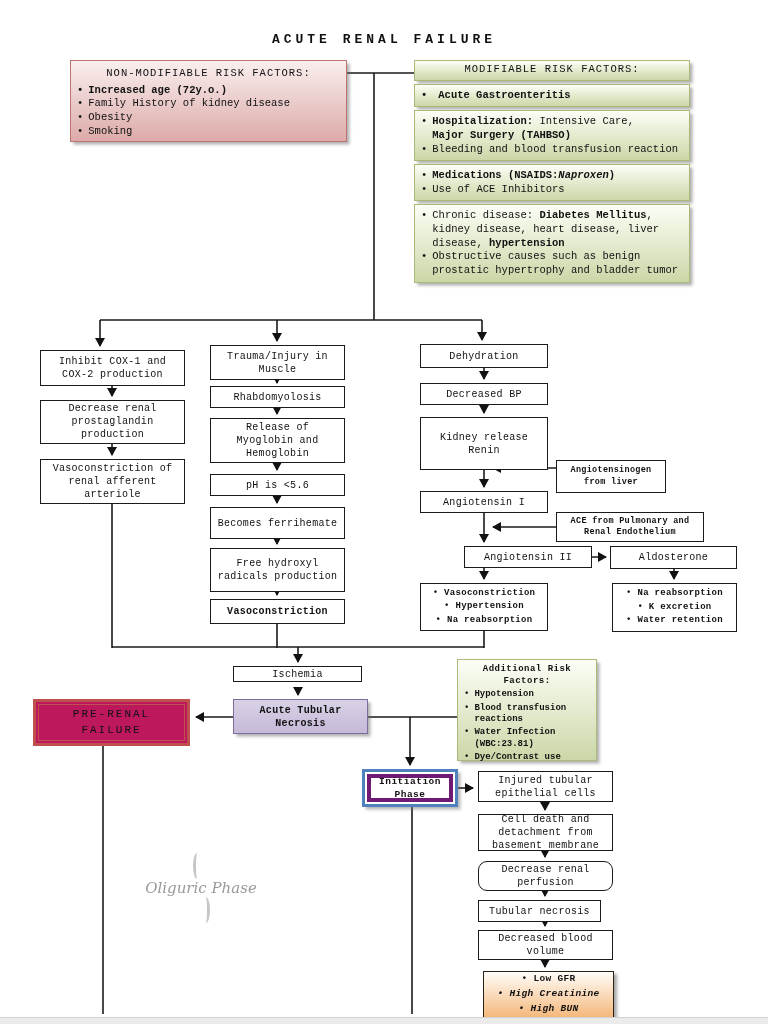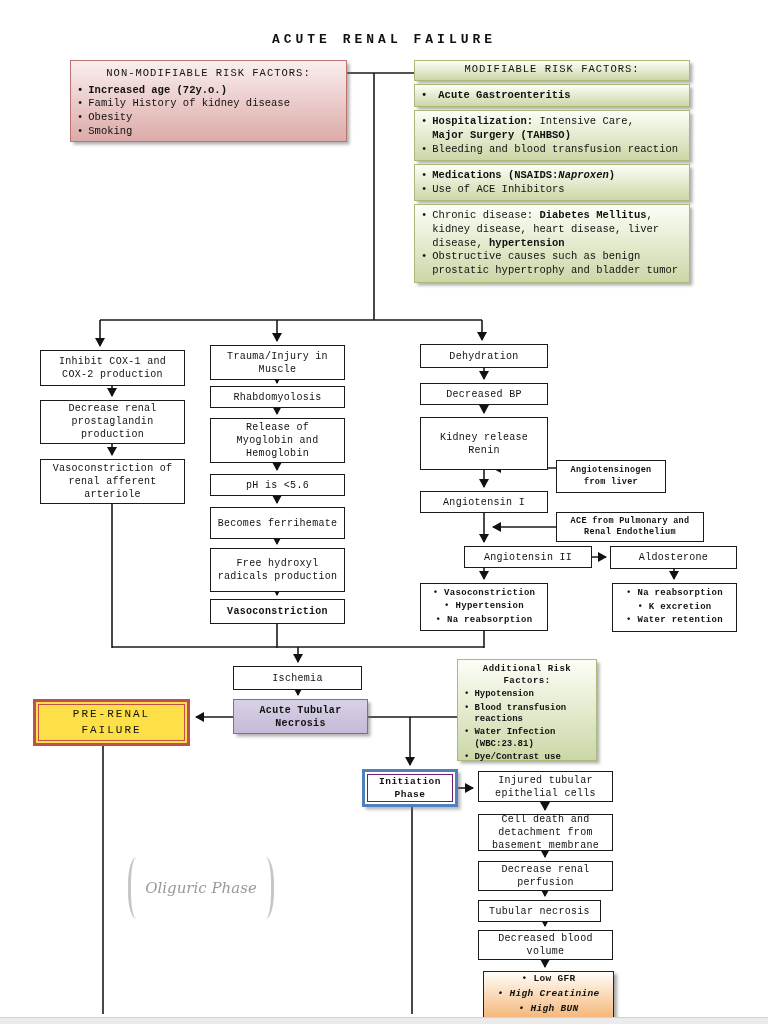--- a/index.html
+++ b/index.html
@@ -18,30 +18,30 @@
   .ital{font-style:italic;}
   .stack{display:flex;flex-direction:column;gap:3px;}
   .fbox{background:#fff;border:1.5px solid #1a1a1a;display:flex;align-items:center;justify-content:center;
         text-align:center;font-size:10px;line-height:1.3;padding:2px 4px;letter-spacing:.3px;}
   .sbox{font-size:8.5px;font-weight:bold;line-height:1.35;}
   .fx{flex-direction:column;justify-content:center;font-size:9px;font-weight:bold;line-height:1.5;}
   .lav{background:linear-gradient(#d9d2e6,#c5b9d8);border:1px solid #7c6e9c;font-weight:bold;
        box-shadow:2.5px 2.5px 3px rgba(110,110,110,.55);}
   .dbl{padding:2px;display:flex;}
   .dbl .inner{flex:1;display:flex;align-items:center;justify-content:center;text-align:center;line-height:1.4;}
-  .dblred{border:3.5px solid #c0504d;background:#fde047;}
+  .dblred{border:3.5px solid #c0504d;background:#be185d;}
   .dblred .inner{border:1px solid #c0504d;font-size:11px;letter-spacing:2px;}
   .dblblue{border:3.5px solid #4f81bd;background:#fff;box-shadow:2.5px 2.5px 3px rgba(110,110,110,.5);}
-  .dblblue .inner{border:1px solid #701a75;font-size:9.5px;font-weight:bold;letter-spacing:.5px;}
+  .dblblue .inner{border:4px solid #701a75;font-size:9.5px;font-weight:bold;letter-spacing:.5px;}
   .labs{background:linear-gradient(#fffdf9,#f5b87c);border:1.6px solid #2a2119;font-size:9.5px;font-weight:bold;
         box-shadow:3px 3px 3px rgba(110,110,110,.6);}
   .labs .ln{line-height:1.55;}
   .arf-head{text-align:center;font-weight:bold;font-size:9px;letter-spacing:.5px;margin-bottom:2px;}
   .arf .b{font-size:9px;font-weight:bold;line-height:1.3;margin:1.5px 0;}
-  .olig{display:flex;align-items:center;justify-content:center;}
+  .olig{display:flex;align-items:center;justify-content:flex-start;flex-direction:column;}
   .brk{width:14px;height:62px;}
   .brk.l{border-left:3.5px solid #c6c6c6;border-radius:14px/44px;}
   .brk.r{border-right:3.5px solid #c6c6c6;border-radius:14px/44px;}
   .oligtxt{font-family:"DejaVu Serif","Liberation Serif",serif;font-style:italic;font-size:15px;color:#999;}
   .edge{left:0;right:0;bottom:0;height:7px;background:#ebebeb;border-top:1px solid #d2d2d2;}
 </style>
 </head>
 <body>
 
 <div class="page">
@@ -220,21 +220,21 @@
     <div class="ln">• <span>Vasoconstriction</span></div>
     <div class="ln">• <span>Hypertension</span></div>
     <div class="ln">• <span>Na reabsorption</span></div>
   </div>
   <div class="abs fbox fx" style="left:612px;top:583px;width:125px;height:49px;">
     <div class="ln">• <span>Na reabsorption</span></div>
     <div class="ln">• <span>K excretion</span></div>
     <div class="ln">• <span>Water retention</span></div>
   </div>
 
-  <div class="abs fbox" style="left:233px;top:666px;width:129px;height:24px;">
+  <div class="abs fbox" style="left:233px;top:666px;width:129px;height:16px;">
       <span>Ischemia</span>
     </div>
   <div class="abs fbox lav" style="left:233px;top:699px;width:135px;height:35px;">
       <span>Acute Tubular Necrosis</span>
     </div>
   <div class="abs dbl dblred" style="left:33px;top:699px;width:157px;height:47px;">
     <div class="inner">PRE-RENAL FAILURE</div>
   </div>
 
   <div class="abs panel green arf" style="left:457px;top:659px;width:140px;height:102px;">
@@ -259,21 +259,21 @@
 
   <div class="abs dbl dblblue" style="left:362px;top:769px;width:96px;height:38px;">
     <div class="inner">Initiation Phase</div>
   </div>
   <div class="abs fbox" style="left:478px;top:771px;width:135px;height:31px;">
       <span>Injured tubular epithelial cells</span>
     </div>
   <div class="abs fbox" style="left:478px;top:814px;width:135px;height:37px;">
       <span>Cell death and detachment from basement membrane</span>
     </div>
-  <div class="abs fbox" style="left:478px;top:861px;width:135px;height:30px;">
+  <div class="abs fbox" style="left:478px;top:861px;width:135px;height:30px;border-radius:9px;">
       <span>Decrease renal perfusion</span>
     </div>
   <div class="abs fbox" style="left:478px;top:900px;width:123px;height:22px;">
       <span>Tubular necrosis</span>
     </div>
   <div class="abs fbox" style="left:478px;top:930px;width:135px;height:30px;">
       <span>Decreased blood volume</span>
     </div>
   <div class="abs fbox fx labs" style="left:483px;top:971px;width:131px;height:47px;">
     <div class="ln">• <span>Low GFR</span></div>

